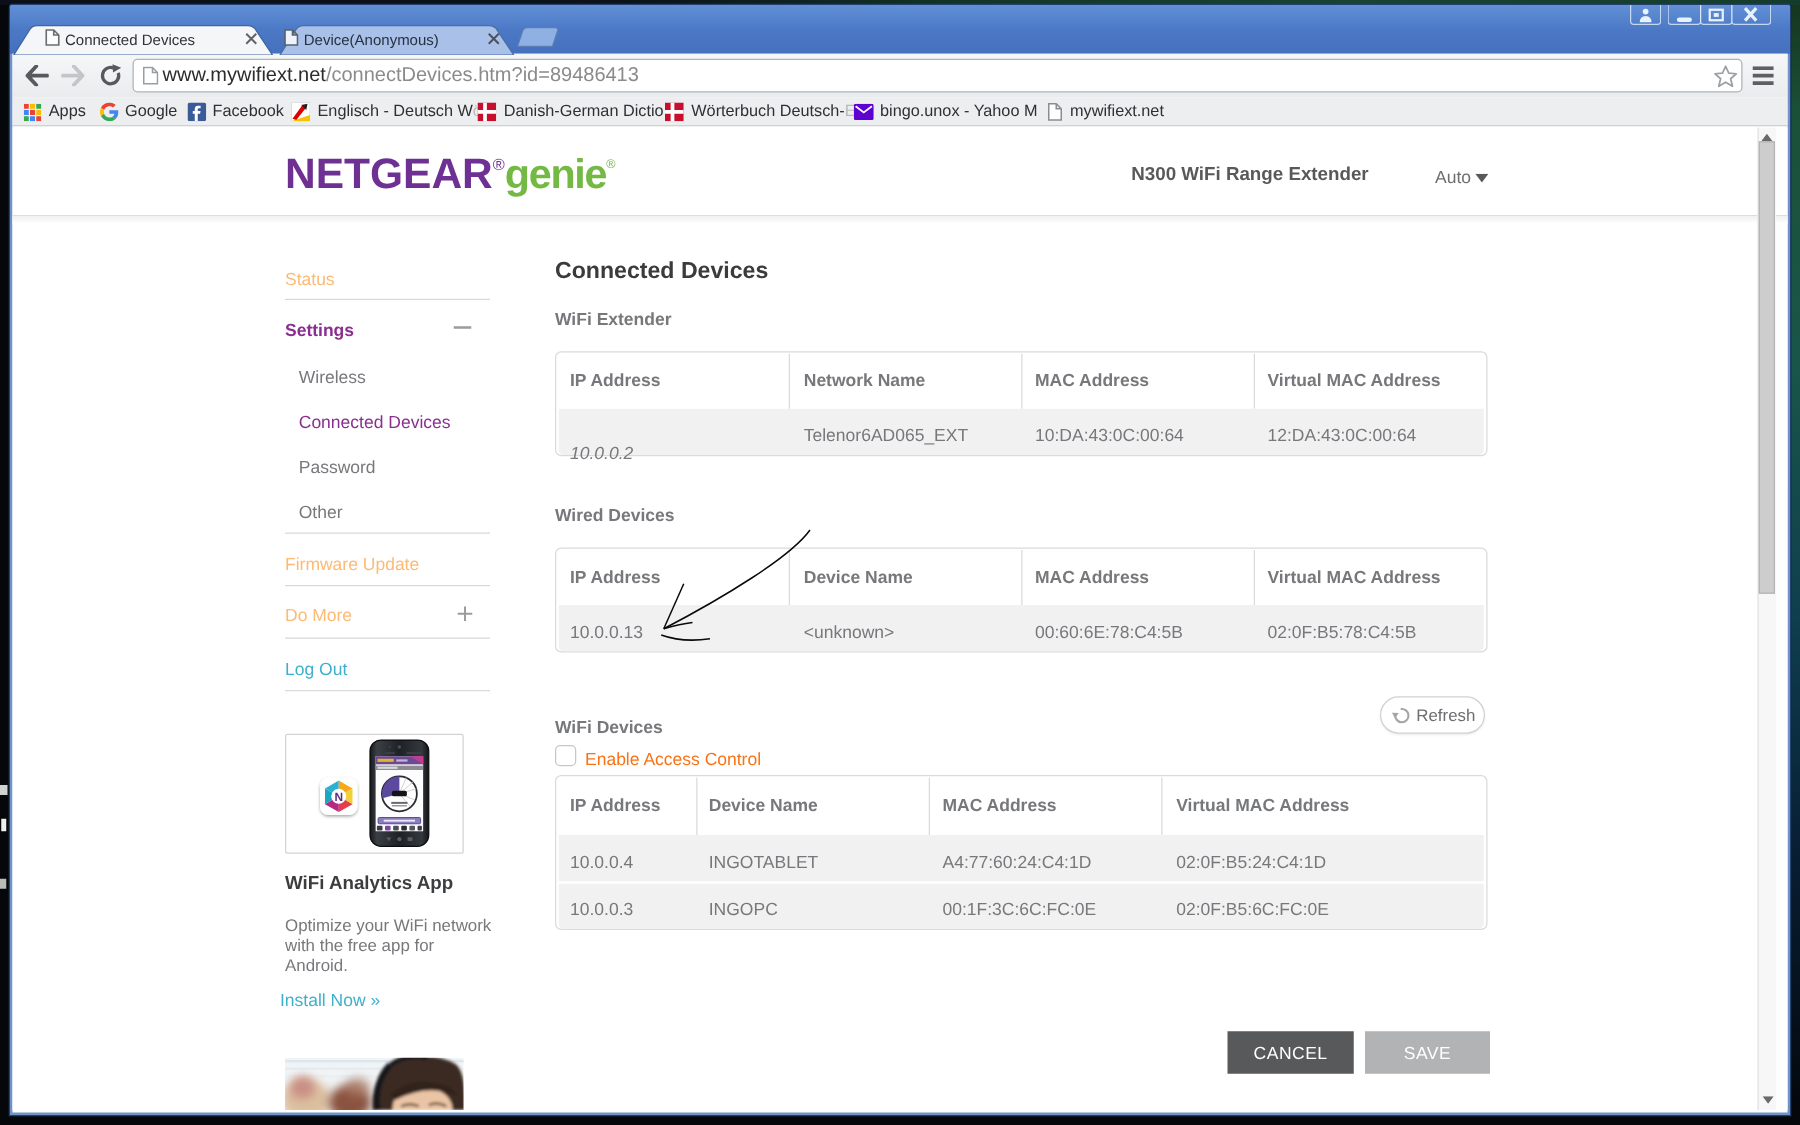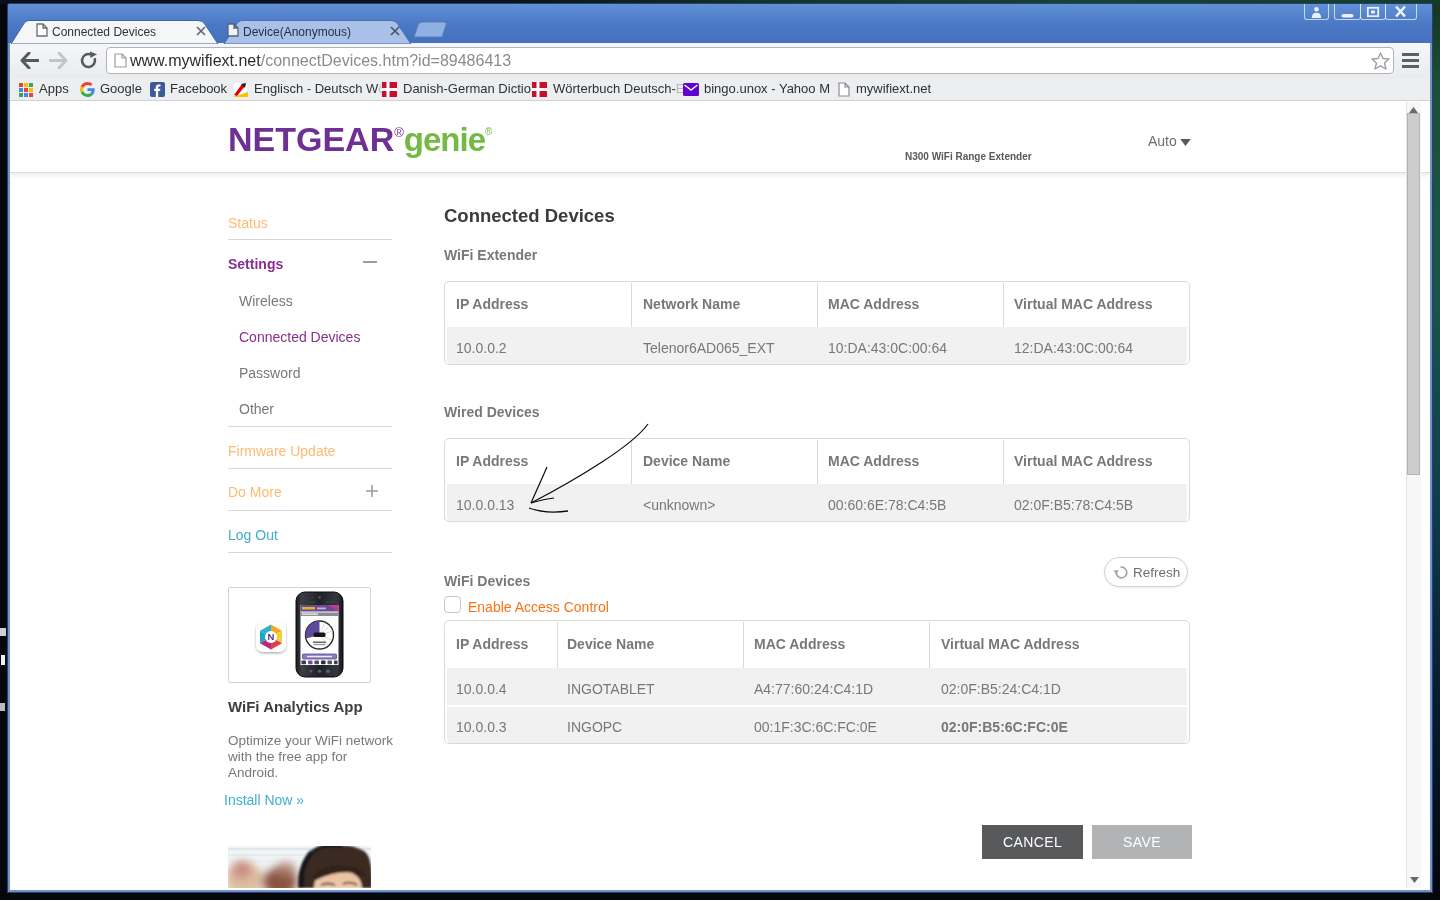--- a/index.html
+++ b/index.html
@@ -28,21 +28,21 @@
 
 #omni { left:106px; top:47px; width:1288px; height:27px; background:#fff;
   border:1px solid #b0b3b7; border-radius:4px; }
 #url { left:130px; top:52px; font-size:16px; color:#2c2c2c; }
 #url span { color:#8b8b8b; }
 
 .bk { position:absolute; top:81px; font-size:13px; color:#2e3033; }
 
 #hdrline { left:10px; top:172px; width:1420px; height:1px; background:#dcddde; }
 #logo { left:228px; top:120px; }
-#model { left:905px; top:131px; font-size:10px; font-weight:bold; color:#58595b;margin-top:20px; }
+#model { left:905px; top:131px; font-size:15px; font-weight:bold; color:#58595b; }
 #auto { left:1148px; top:133px; font-size:14px; color:#6d6e70; }
 
 .nav { position:absolute; left:228px; font-size:14px; color:#fdba74; }
 .nav2 { position:absolute; left:239px; font-size:14px; color:#77787b; }
 .navline { position:absolute; left:228px; width:164px; height:1px; background:#d8d9da; }
 .purple { color:#8a2e90; font-weight:bold; }
 .purple2 { color:#8a2e90; }
 .cyan { color:#3fb0cc; }
 #appbox { left:228px; top:587px; width:143px; height:96px; border:1px solid #d2d3d5; border-radius:2px; background:#fff; }
 #apptitle { left:228px; top:698px; font-size:15px; font-weight:bold; color:#3c3d3f; }
@@ -340,21 +340,21 @@
 
 <div class="tbl" style="top:281px; height:84px;">
   <div class="vline" style="left:186px; height:44px;"></div>
   <div class="vline" style="left:372px; height:44px;"></div>
   <div class="vline" style="left:558px; height:44px;"></div>
   <div class="th" style="left:11px; top:14px;">IP Address</div>
   <div class="th" style="left:198px; top:14px;">Network Name</div>
   <div class="th" style="left:383px; top:14px;">MAC Address</div>
   <div class="th" style="left:569px; top:14px;">Virtual MAC Address</div>
   <div class="row" style="top:45px; height:37px; border-radius:0 0 4px 4px;"></div>
-  <div class="td" style="left:11px; top:58px;">10.0.0.2</div>
+  <div class="td" style="left:11px; top:72px;font-style:italic;">10.0.0.2</div>
   <div class="td" style="left:198px; top:58px;">Telenor6AD065_EXT</div>
   <div class="td" style="left:383px; top:58px;">10:DA:43:0C:00:64</div>
   <div class="td" style="left:569px; top:58px;">12:DA:43:0C:00:64</div>
 </div>
 
 <div class="h2" style="top:404px;">Wired Devices</div>
 <div class="tbl" style="top:438px; height:84px;">
   <div class="vline" style="left:186px; height:44px;"></div>
   <div class="vline" style="left:372px; height:44px;"></div>
   <div class="vline" style="left:558px; height:44px;"></div>
@@ -397,21 +397,21 @@
   <div class="th" style="left:496px; top:15px;">Virtual MAC Address</div>
   <div class="row" style="top:47px; height:37px;"></div>
   <div class="td" style="left:11px; top:60px;">10.0.0.4</div>
   <div class="td" style="left:122px; top:60px;">INGOTABLET</div>
   <div class="td" style="left:309px; top:60px;">A4:77:60:24:C4:1D</div>
   <div class="td" style="left:496px; top:60px;">02:0F:B5:24:C4:1D</div>
   <div class="row" style="top:86px; height:36px; border-radius:0 0 4px 4px;"></div>
   <div class="td" style="left:11px; top:98px;">10.0.0.3</div>
   <div class="td" style="left:122px; top:98px;">INGOPC</div>
   <div class="td" style="left:309px; top:98px;">00:1F:3C:6C:FC:0E</div>
-  <div class="td" style="left:496px; top:98px;font-weight:bold;">02:0F:B5:6C:FC:0E</div>
+  <div class="td" style="left:496px; top:98px;">02:0F:B5:6C:FC:0E</div>
 </div>
 
 <div class="abs" id="cancel">CANCEL</div>
 <div class="abs" id="save">SAVE</div>
 
 <div class="abs" id="sb"></div>
 <div class="abs" id="sbthumb"></div>
 <svg class="abs" style="left:1409px; top:107px;" width="9" height="6" viewBox="0 0 9 6">
   <path d="M4.5,0 L9,6 L0,6 Z" fill="#6a6a6a"></path>
 </svg>

